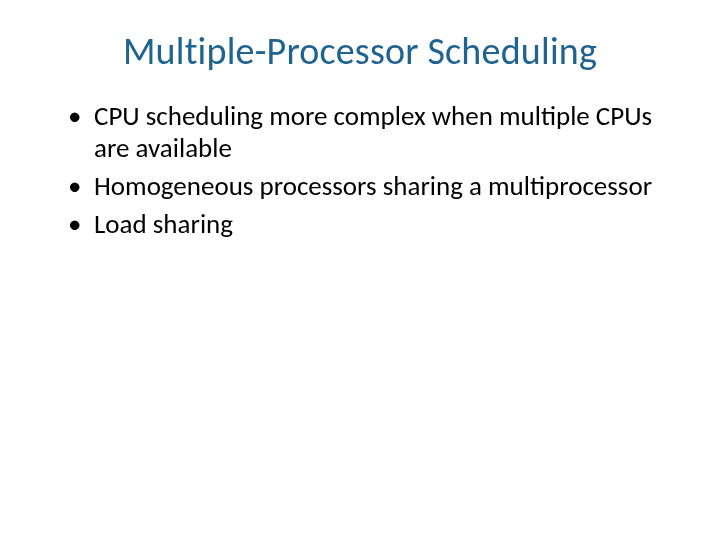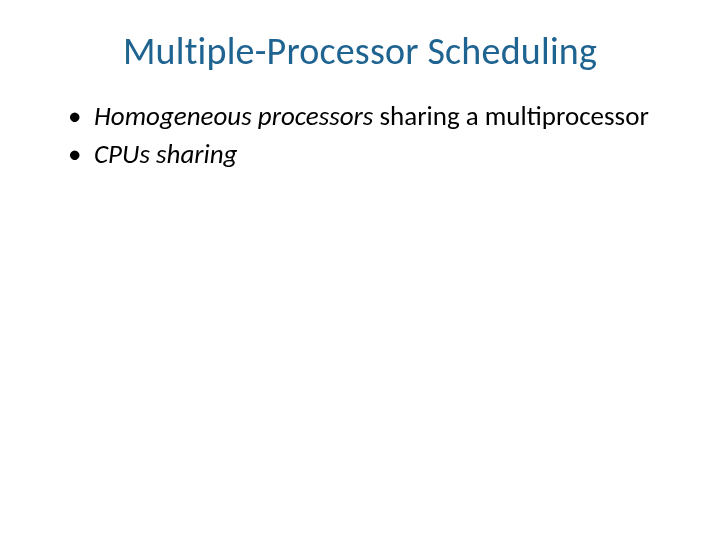--- a/index.html
+++ b/index.html
@@ -41,24 +41,25 @@
   }
   ul.bullets > li::before {
     content: "•";
     position: absolute;
     left: 0;
     top: 0;
     font-size: 27px;
     line-height: 1.18;
     color: #000;
   }
-  .i { font-style: italic; }
+  .i { }
 </style>
 </head>
 <body>
 
 <div class="slide">
   <h1 class="title">Multiple-Processor Scheduling</h1>
   <ul class="bullets">
+    <li><span>CPU scheduling more complex when multiple CPUs are available</span></li>
     <li><span class="i">Homogeneous processors</span><span> sharing a multiprocessor</span></li>
-    <li><span class="i">CPUs sharing</span></li>
+    <li><span class="i">Load sharing</span></li>
   </ul>
 </div>
 
 </body></html>

